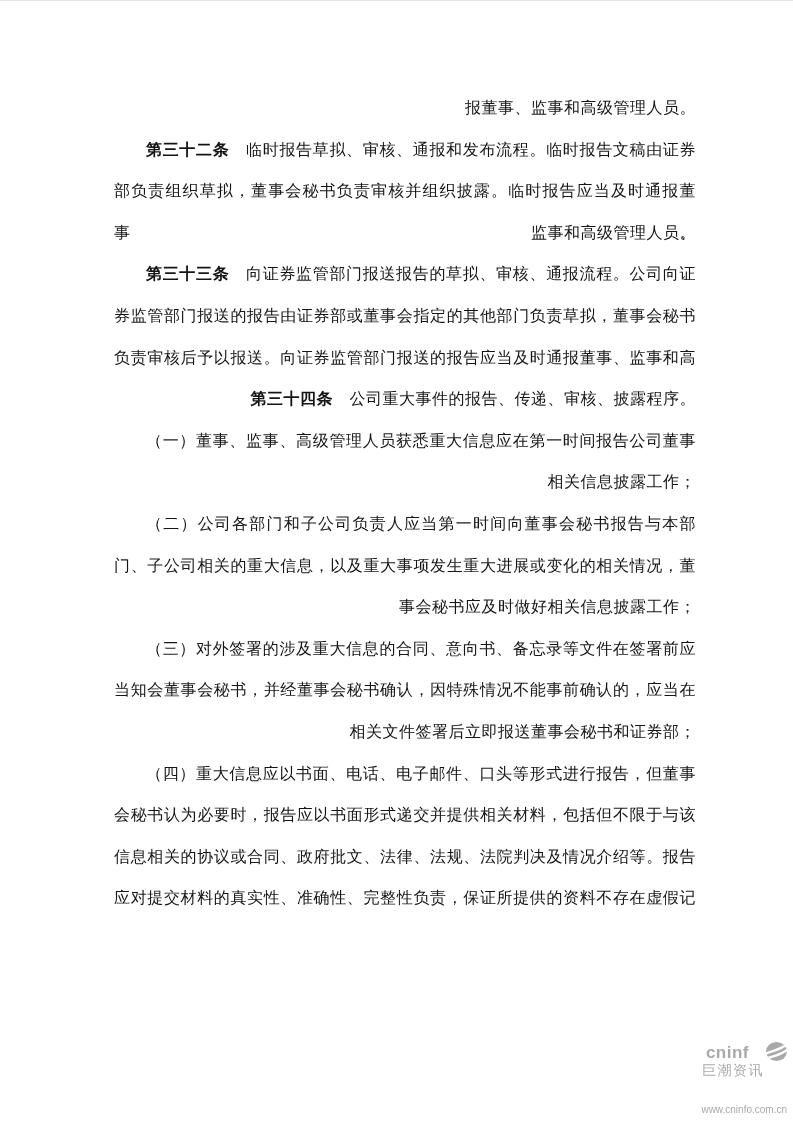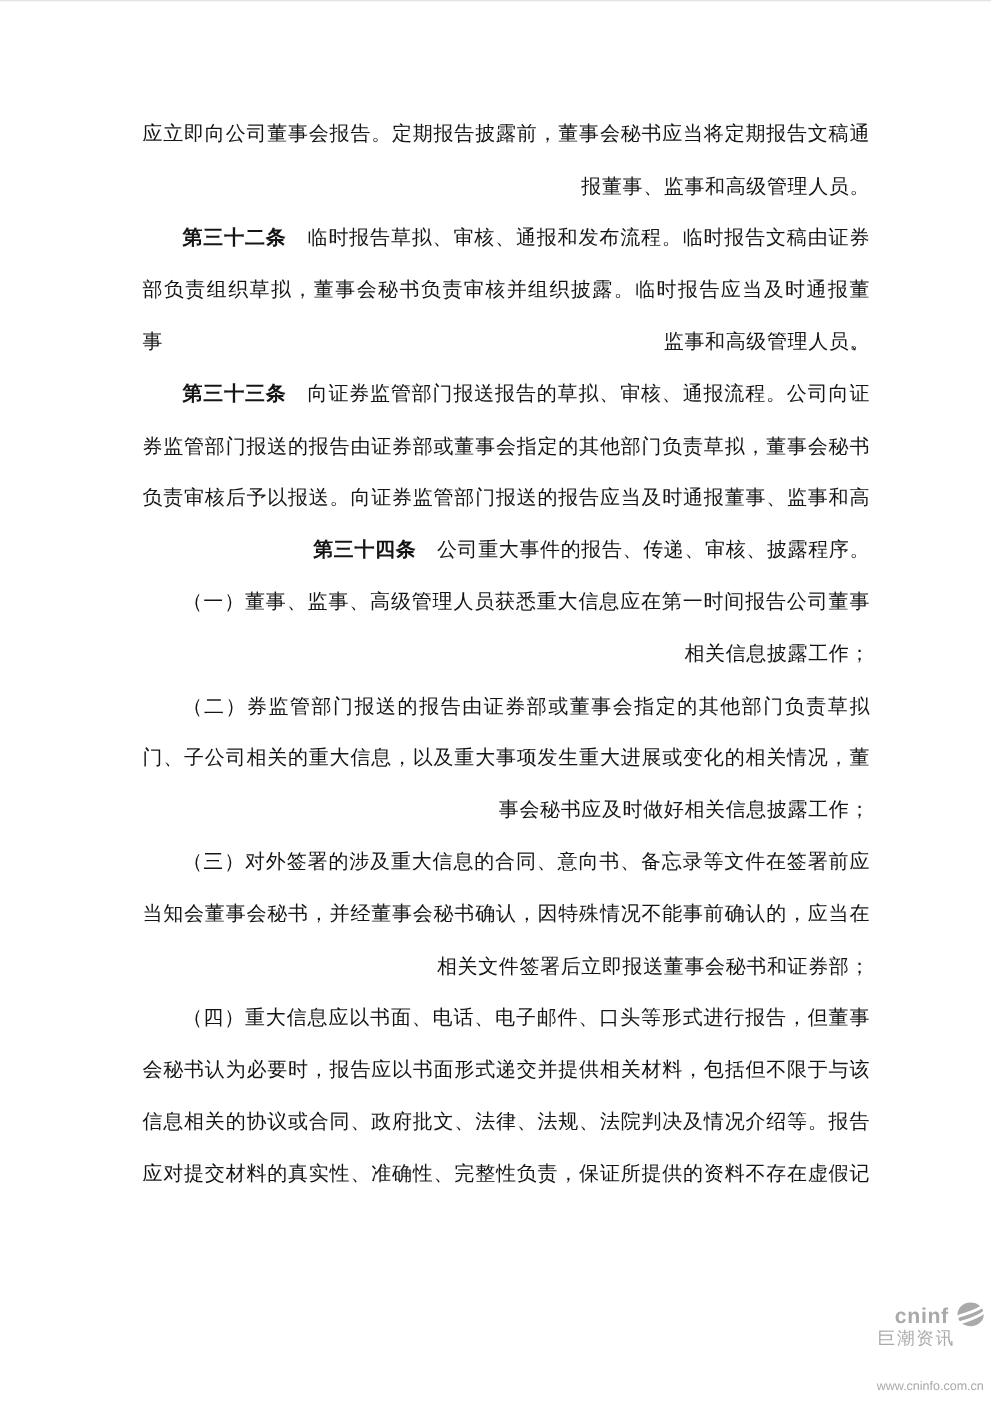--- a/index.html
+++ b/index.html
@@ -39,21 +39,21 @@
     width: 110px;
     color: #a9a9a9;
     font-family: "Liberation Sans", "DejaVu Sans", sans-serif;
     text-align: right;
     line-height: 1;
   }
   .wm-row {
     display: flex;
     align-items: center;
     justify-content: flex-end;
-    gap: 6px;
+    gap: 16px;
     padding-right: 2px;
   }
   .wm-brand {
     font-weight: bold;
     font-size: 17px;
     letter-spacing: 0.5px;
     position: relative;
     top: 1px;
   }
   .wm-icon { display: block; }
@@ -61,32 +61,31 @@
     font-size: 14px;
     letter-spacing: 1.5px;
     margin: 1px 26px 2px 0;
   }
   .wm-url { font-size: 10px; padding-right: 3px; margin-top: 28px; }
 </style>
 </head>
 <body>
 
 <div class="doc-text">
-    <div class="line justify"><span>应立即向公司董事会报告。定期报告披露前，董事会秘书应当将定期报告文稿通</span></div>
     <div class="line"><span>报董事、监事和高级管理人员。</span></div>
     <div class="line indent justify"><span class="bold">第三十二条</span><span>　临时报告草拟、审核、通报和发布流程。临时报告文稿由证券</span></div>
     <div class="line justify"><span>部负责组织草拟，董事会秘书负责审核并组织披露。临时报告应当及时通报董事、</span></div>
     <div class="line"><span>监事和高级管理人员。</span></div>
     <div class="line indent justify"><span class="bold">第三十三条</span><span>　向证券监管部门报送报告的草拟、审核、通报流程。公司向证</span></div>
     <div class="line justify"><span>券监管部门报送的报告由证券部或董事会指定的其他部门负责草拟，董事会秘书</span></div>
     <div class="line justify"><span>负责审核后予以报送。向证券监管部门报送的报告应当及时通报董事、监事和高</span></div>
     <div class="line indent"><span class="bold">第三十四条</span><span>　公司重大事件的报告、传递、审核、披露程序。</span></div>
     <div class="line indent justify"><span>（一）董事、监事、高级管理人员获悉重大信息应在第一时间报告公司董事</span></div>
     <div class="line"><span>相关信息披露工作；</span></div>
-    <div class="line indent justify"><span>（二）券监管部门报送的报告由证券部或董事会指定的其他部门负责草拟</span></div>
+    <div class="line indent justify"><span>（二）公司各部门和子公司负责人应当第一时间向董事会秘书报告与本部</span></div>
     <div class="line justify"><span>门、子公司相关的重大信息，以及重大事项发生重大进展或变化的相关情况，董</span></div>
     <div class="line"><span>事会秘书应及时做好相关信息披露工作；</span></div>
     <div class="line indent justify"><span>（三）对外签署的涉及重大信息的合同、意向书、备忘录等文件在签署前应</span></div>
     <div class="line justify"><span>当知会董事会秘书，并经董事会秘书确认，因特殊情况不能事前确认的，应当在</span></div>
     <div class="line"><span>相关文件签署后立即报送董事会秘书和证券部；</span></div>
     <div class="line indent justify"><span>（四）重大信息应以书面、电话、电子邮件、口头等形式进行报告，但董事</span></div>
     <div class="line justify"><span>会秘书认为必要时，报告应以书面形式递交并提供相关材料，包括但不限于与该</span></div>
     <div class="line justify"><span>信息相关的协议或合同、政府批文、法律、法规、法院判决及情况介绍等。报告</span></div>
     <div class="line justify"><span>应对提交材料的真实性、准确性、完整性负责，保证所提供的资料不存在虚假记</span></div>
   </div>

